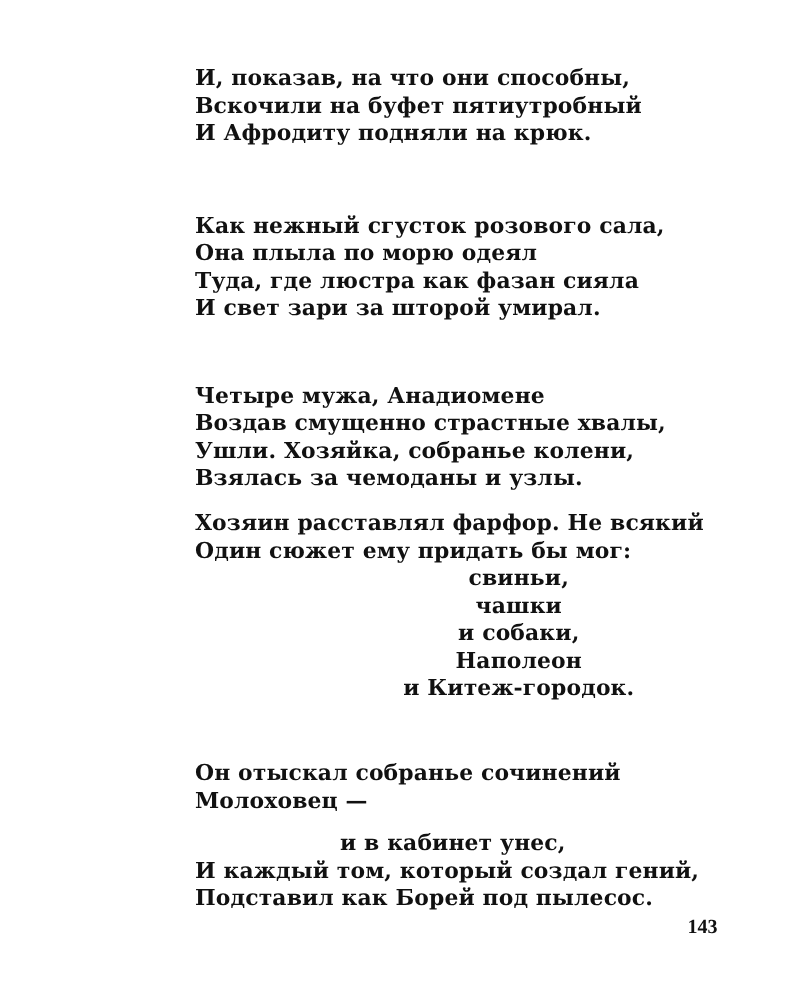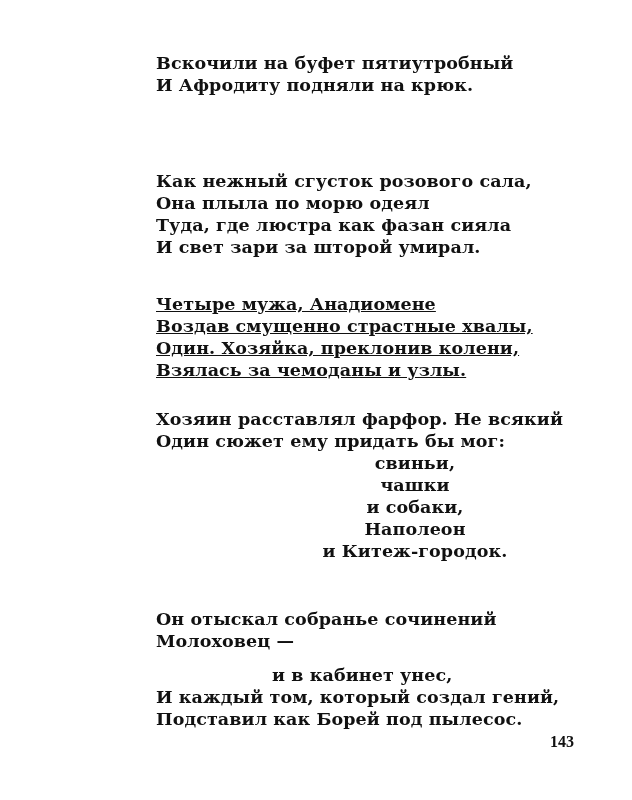--- a/index.html
+++ b/index.html
@@ -45,35 +45,36 @@
       line-height: 18px;
       text-align: right;
     }
   </style>
 </head>
 <body>
 
 <div class="page">
 
   <div class="stanza" style="top:52px;">
+    <span class="line">И, показав, на что они способны,</span>
     <span class="line">Вскочили на буфет пятиутробный</span>
     <span class="line">И Афродиту подняли на крюк.</span>
   </div>
 
   <div class="stanza" style="top:170px;">
     <span class="line">Как нежный сгусток розового сала,</span>
     <span class="line">Она плыла по морю одеял</span>
     <span class="line">Туда, где люстра как фазан сияла</span>
     <span class="line">И свет зари за шторой умирал.</span>
   </div>
 
-  <div class="stanza" style="top:293px;text-decoration:underline;">
+  <div class="stanza" style="top:306px;">
     <span class="line">Четыре мужа, Анадиомене</span>
     <span class="line">Воздав смущенно страстные хвалы,</span>
-    <span class="line">Один. Хозяйка, преклонив колени,</span>
+    <span class="line">Ушли. Хозяйка, собранье колени,</span>
     <span class="line">Взялась за чемоданы и узлы.</span>
   </div>
 
   <div class="stanza" style="top:408px;">
     <span class="line">Хозяин расставлял фарфор. Не всякий</span>
     <span class="line">Один сюжет ему придать бы мог:</span>
     <span class="line indent-a">свиньи,</span>
     <span class="line indent-a">чашки</span>
     <span class="line indent-a">и собаки,</span>
     <span class="line indent-a">Наполеон</span>

